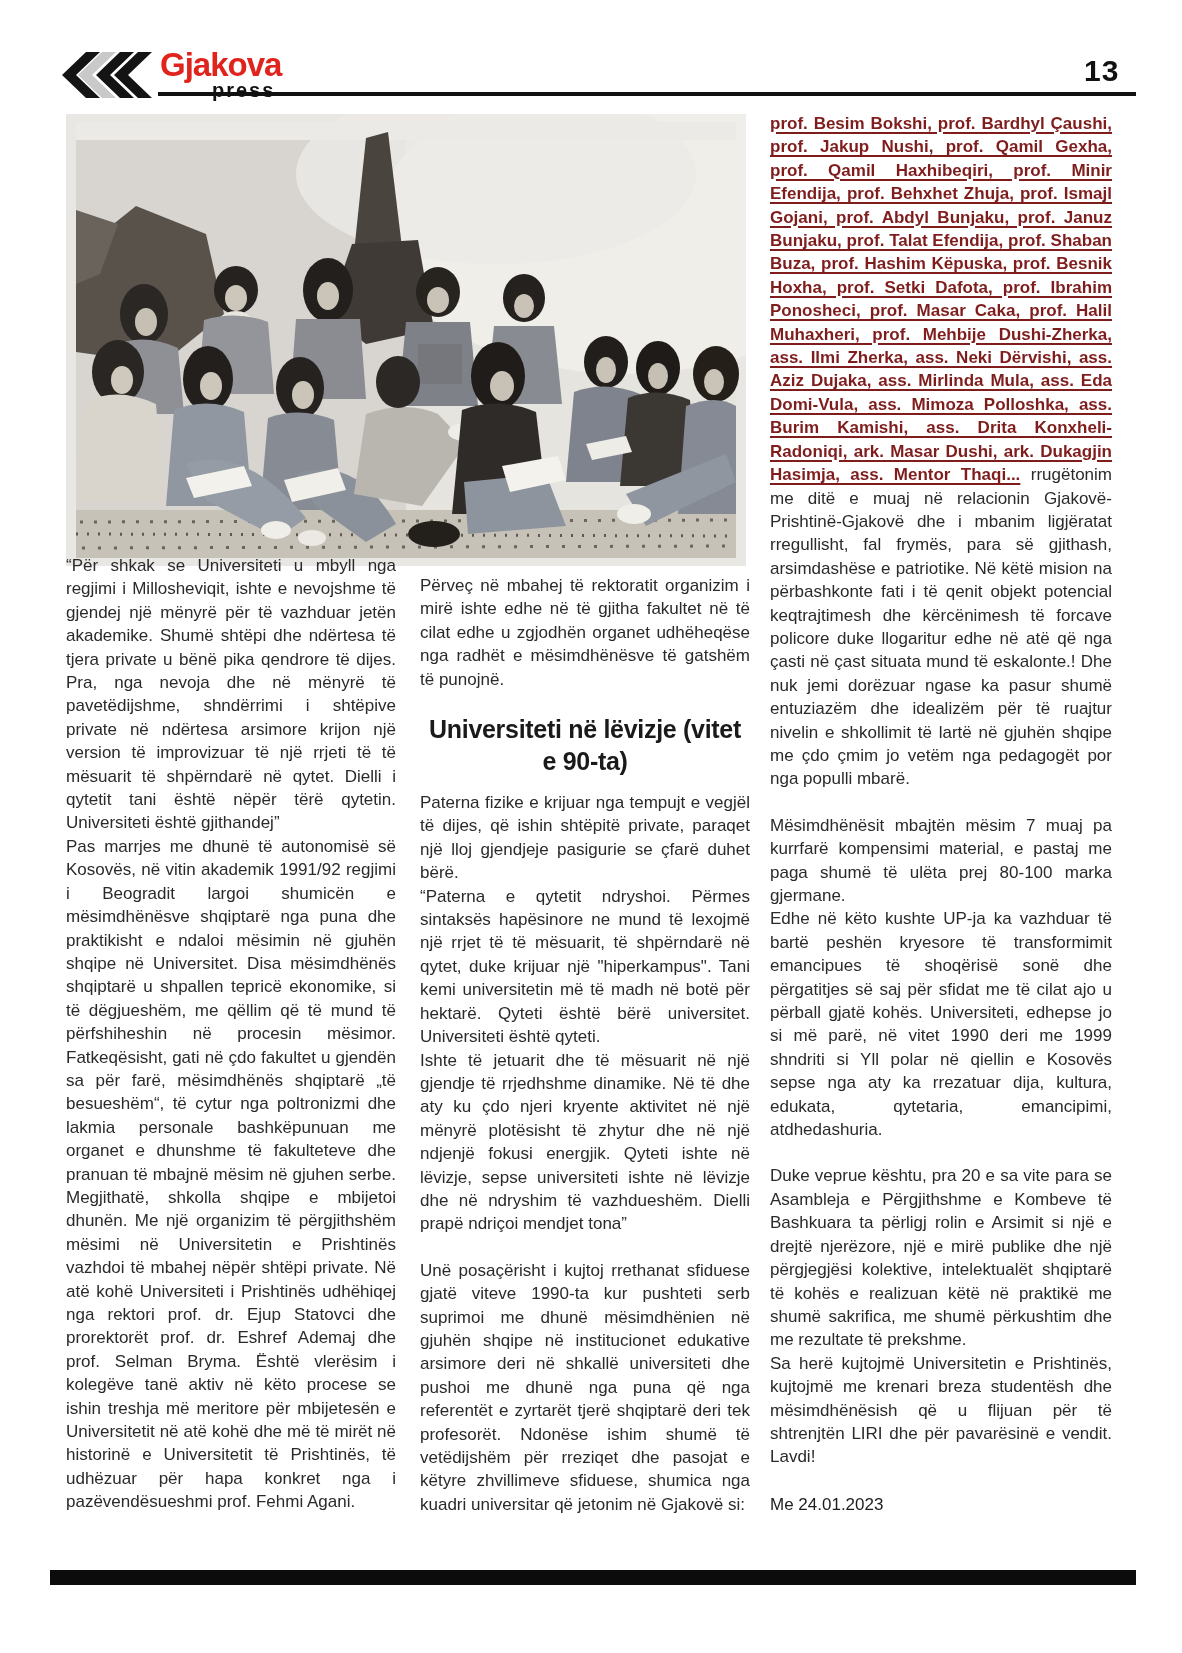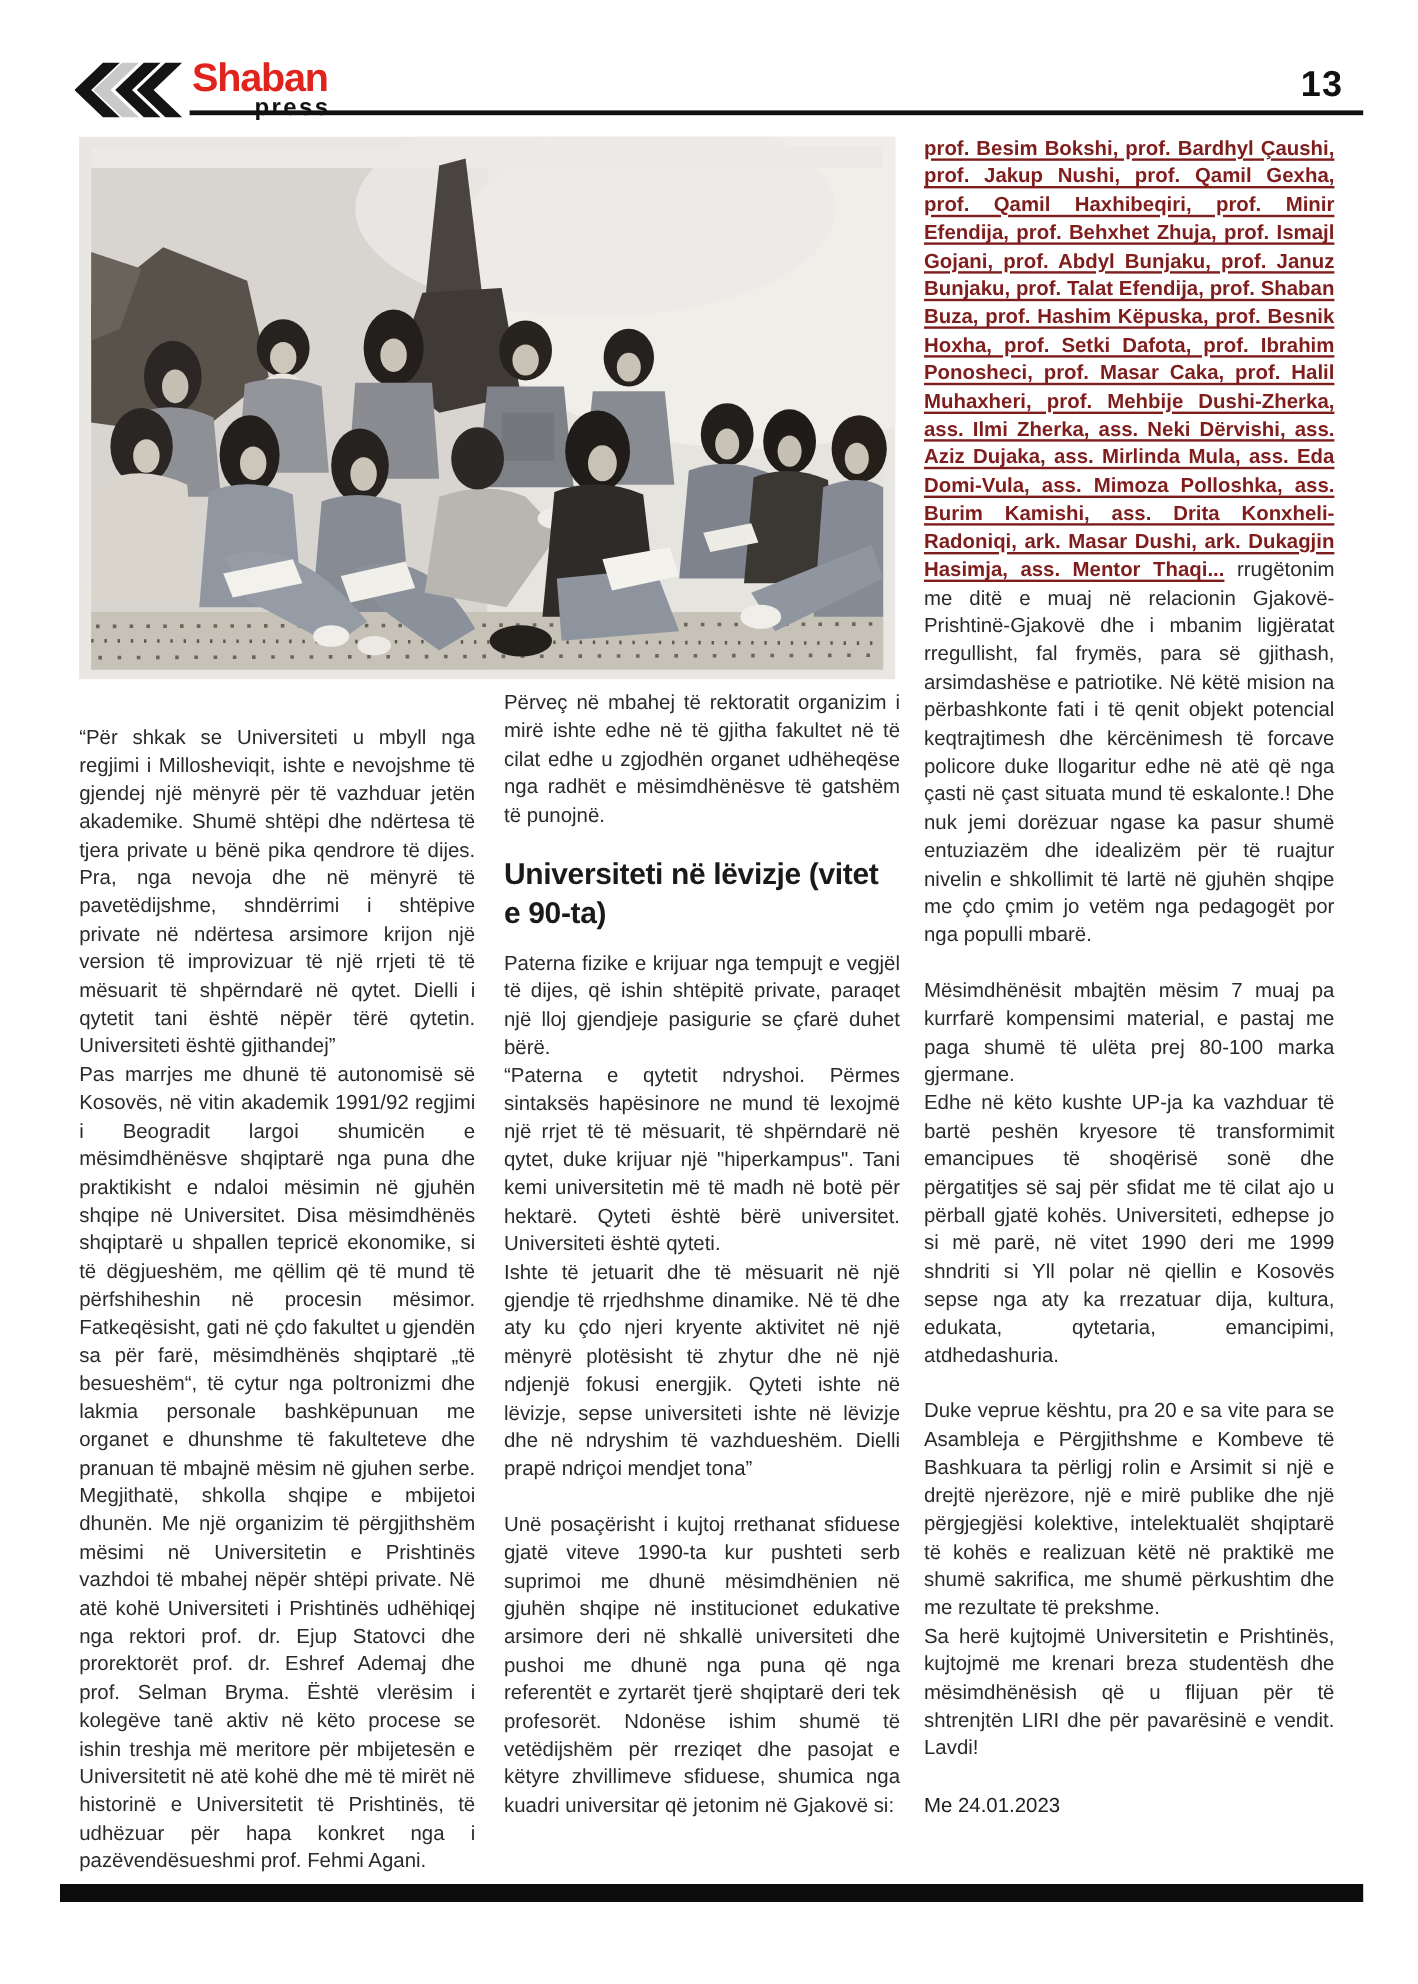--- a/index.html
+++ b/index.html
@@ -32,54 +32,54 @@
     position:absolute;left:66px;top:114px;width:680px;height:452px;
     background:#e9e7e3;
   }
   .photo svg{display:block;width:100%;height:100%;}
   
   .col{
     position:absolute;width:330px;
     font-size:17px;line-height:23.4px;text-align:justify;
     color:#2a2a2a;
   }
-  .col-left{left:66px;top:603px;}
+  .col-left{left:66px;top:554px;}
   .col-mid{left:420px;top:574px;}
   .col-right{left:770px;top:112px;width:342px;}
   .para{margin:0;}
   .para.gap{margin-top:23px;}
   .names{
     font-weight:bold;
     text-decoration:underline;
     text-decoration-thickness:1.5px;
     text-underline-offset:3px;
     color:#7f1d1d;
   }
   .section-heading{
     font-size:25px;font-weight:bold;line-height:1.28;color:#1a1a1a;
-    margin:22px 0 14px 0;text-align:left;letter-spacing:-0.3px;
+    margin:22px 0 14px 0;text-align:center;letter-spacing:-0.3px;
   }
   .article-date{font-weight:normal;margin-top:24px;color:#1d1d1d;}
   
   .bottom-bar{position:absolute;left:50px;top:1570px;width:1086px;height:15px;background:#0c0c0c;}
 </style>
 </head>
 <body>
 
 <div class="page">
 
   <svg class="chevrons" viewBox="0 0 94 46" aria-hidden="true">
     <polygon points="40,0 54,0 30,23 54,46 40,46 16,23" fill="#c9c9c9"></polygon>
     <polygon points="24,0 38,0 14,23 38,46 24,46 0,23" fill="#141414"></polygon>
     <polygon points="58,0 72,0 48,23 72,46 58,46 34,23" fill="#141414"></polygon>
     <polygon points="76,0 90,0 66,23 90,46 76,46 52,23" fill="#141414"></polygon>
   </svg>
 
   <div class="brand">
-    <span class="brand-title">Shaban</span>
+    <span class="brand-title">Gjakova</span>
     <span class="brand-subtitle">press</span>
   </div>
 
   <div class="header-rule"></div>
   <div class="page-number">13</div>
 
   <div class="photo">
     <svg viewBox="0 0 680 452" aria-hidden="true">
       <rect width="680" height="452" fill="#e9e7e3"></rect>
       <rect x="10" y="8" width="660" height="436" fill="#d8d5d0"></rect>

